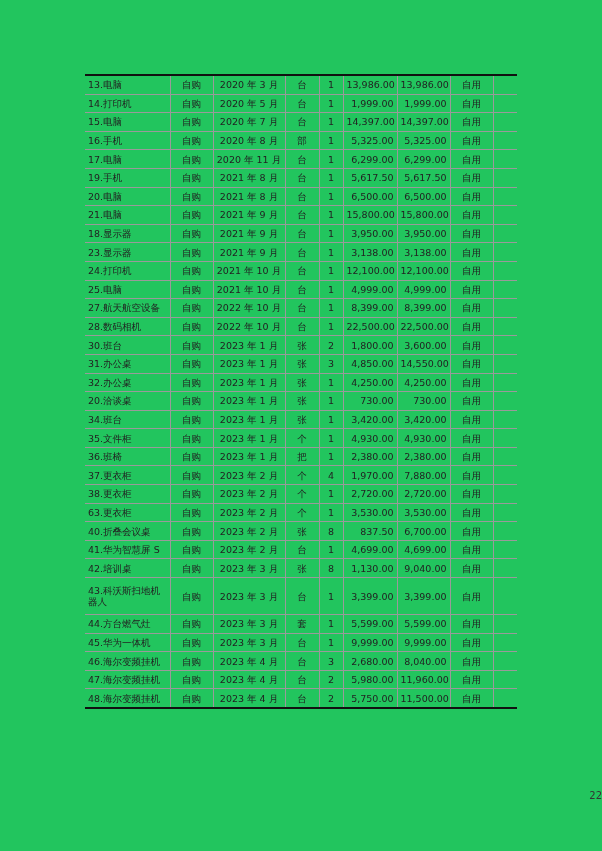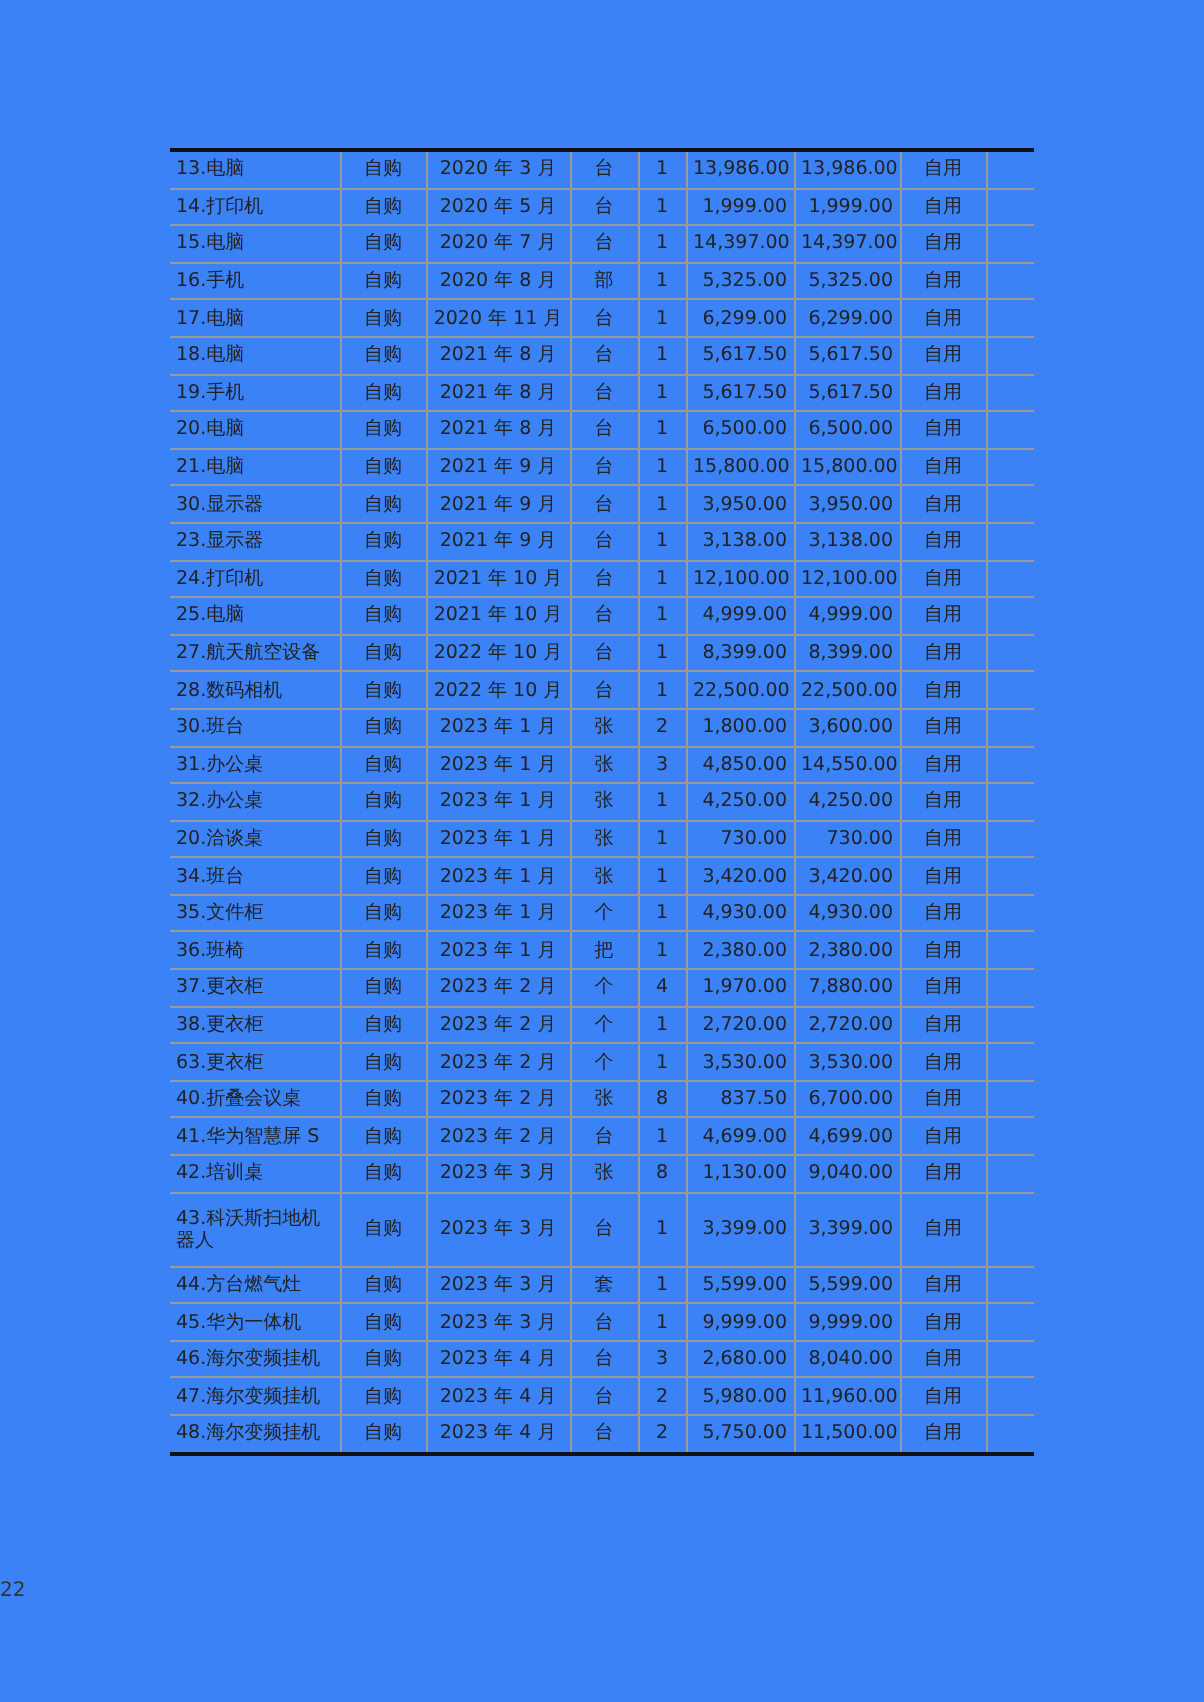--- a/index.html
+++ b/index.html
@@ -1,32 +1,32 @@
 <!DOCTYPE html>
 <html><head>
   <meta charset="utf-8">
   <style>
     html, body { margin: 0; padding: 0; background: #ffffff; }
     body { width: 602px; height: 851px; position: relative; overflow: hidden;
            font-family: "DejaVu Sans", "Liberation Sans", sans-serif; color: #222; }
-    .page { position: absolute; left: 0; top: 0; width: 602px; height: 851px; background: #3b82f6; }
+    .page { position: absolute; left: 0; top: 0; width: 602px; height: 851px; background: #22c55e; }
     table.assets { position: absolute; left: 85px; top: 74px; width: 432px;
                    border-collapse: collapse; table-layout: fixed;
                    border-top: 2px solid #111; border-bottom: 2px solid #111; }
     table.assets td { border: 1px solid #9a9a9a; height: 17.6px; padding: 0 3px;
                       font-size: 9.5px; line-height: 11px; white-space: nowrap; overflow: hidden; }
     table.assets tr td:first-child { border-left: none; }
     table.assets tr td:last-child { border-right: none; }
     td.c-name { text-align: left; }
     td.c-src, td.c-date, td.c-unit, td.c-qty, td.c-use { text-align: center; }
     td.c-price, td.c-total { text-align: right; padding-right: 6px; }
     tr.la td.c-price, tr.la td.c-total { }
     tr.tall td { height: 36px; }
     tr.tall td.c-name { white-space: normal; }
-    .page-num { position: absolute; left: 0; width: 602px; top: 790px; text-align: left;
+    .page-num { position: absolute; left: 0; width: 602px; top: 790px; text-align: right;
                 font-size: 10px; color: #333; }
   </style>
 </head>
 <body>
 
 <div class="page">
   <table class="assets">
     <colgroup>
       <col style="width:85px">
         <col style="width:43px">
@@ -88,42 +88,31 @@
           <td class="c-src">自购</td>
           <td class="c-date">2020 年 11 月</td>
           <td class="c-unit">台</td>
           <td class="c-qty">1</td>
           <td class="c-price">6,299.00</td>
           <td class="c-total">6,299.00</td>
           <td class="c-use">自用</td>
           <td class="c-note"></td>
         </tr>
         <tr>
-          <td class="c-name">18.电脑</td>
+          <td class="c-name">19.手机</td>
           <td class="c-src">自购</td>
           <td class="c-date">2021 年 8 月</td>
           <td class="c-unit">台</td>
           <td class="c-qty">1</td>
           <td class="c-price">5,617.50</td>
           <td class="c-total">5,617.50</td>
           <td class="c-use">自用</td>
           <td class="c-note"></td>
         </tr>
         <tr>
-          <td class="c-name">19.手机</td>
-          <td class="c-src">自购</td>
-          <td class="c-date">2021 年 8 月</td>
-          <td class="c-unit">台</td>
-          <td class="c-qty">1</td>
-          <td class="c-price">5,617.50</td>
-          <td class="c-total">5,617.50</td>
-          <td class="c-use">自用</td>
-          <td class="c-note"></td>
-        </tr>
-        <tr>
           <td class="c-name">20.电脑</td>
           <td class="c-src">自购</td>
           <td class="c-date">2021 年 8 月</td>
           <td class="c-unit">台</td>
           <td class="c-qty">1</td>
           <td class="c-price">6,500.00</td>
           <td class="c-total">6,500.00</td>
           <td class="c-use">自用</td>
           <td class="c-note"></td>
         </tr>
@@ -132,21 +121,21 @@
           <td class="c-src">自购</td>
           <td class="c-date">2021 年 9 月</td>
           <td class="c-unit">台</td>
           <td class="c-qty">1</td>
           <td class="c-price">15,800.00</td>
           <td class="c-total">15,800.00</td>
           <td class="c-use">自用</td>
           <td class="c-note"></td>
         </tr>
         <tr>
-          <td class="c-name">30.显示器</td>
+          <td class="c-name">18.显示器</td>
           <td class="c-src">自购</td>
           <td class="c-date">2021 年 9 月</td>
           <td class="c-unit">台</td>
           <td class="c-qty">1</td>
           <td class="c-price">3,950.00</td>
           <td class="c-total">3,950.00</td>
           <td class="c-use">自用</td>
           <td class="c-note"></td>
         </tr>
         <tr>

